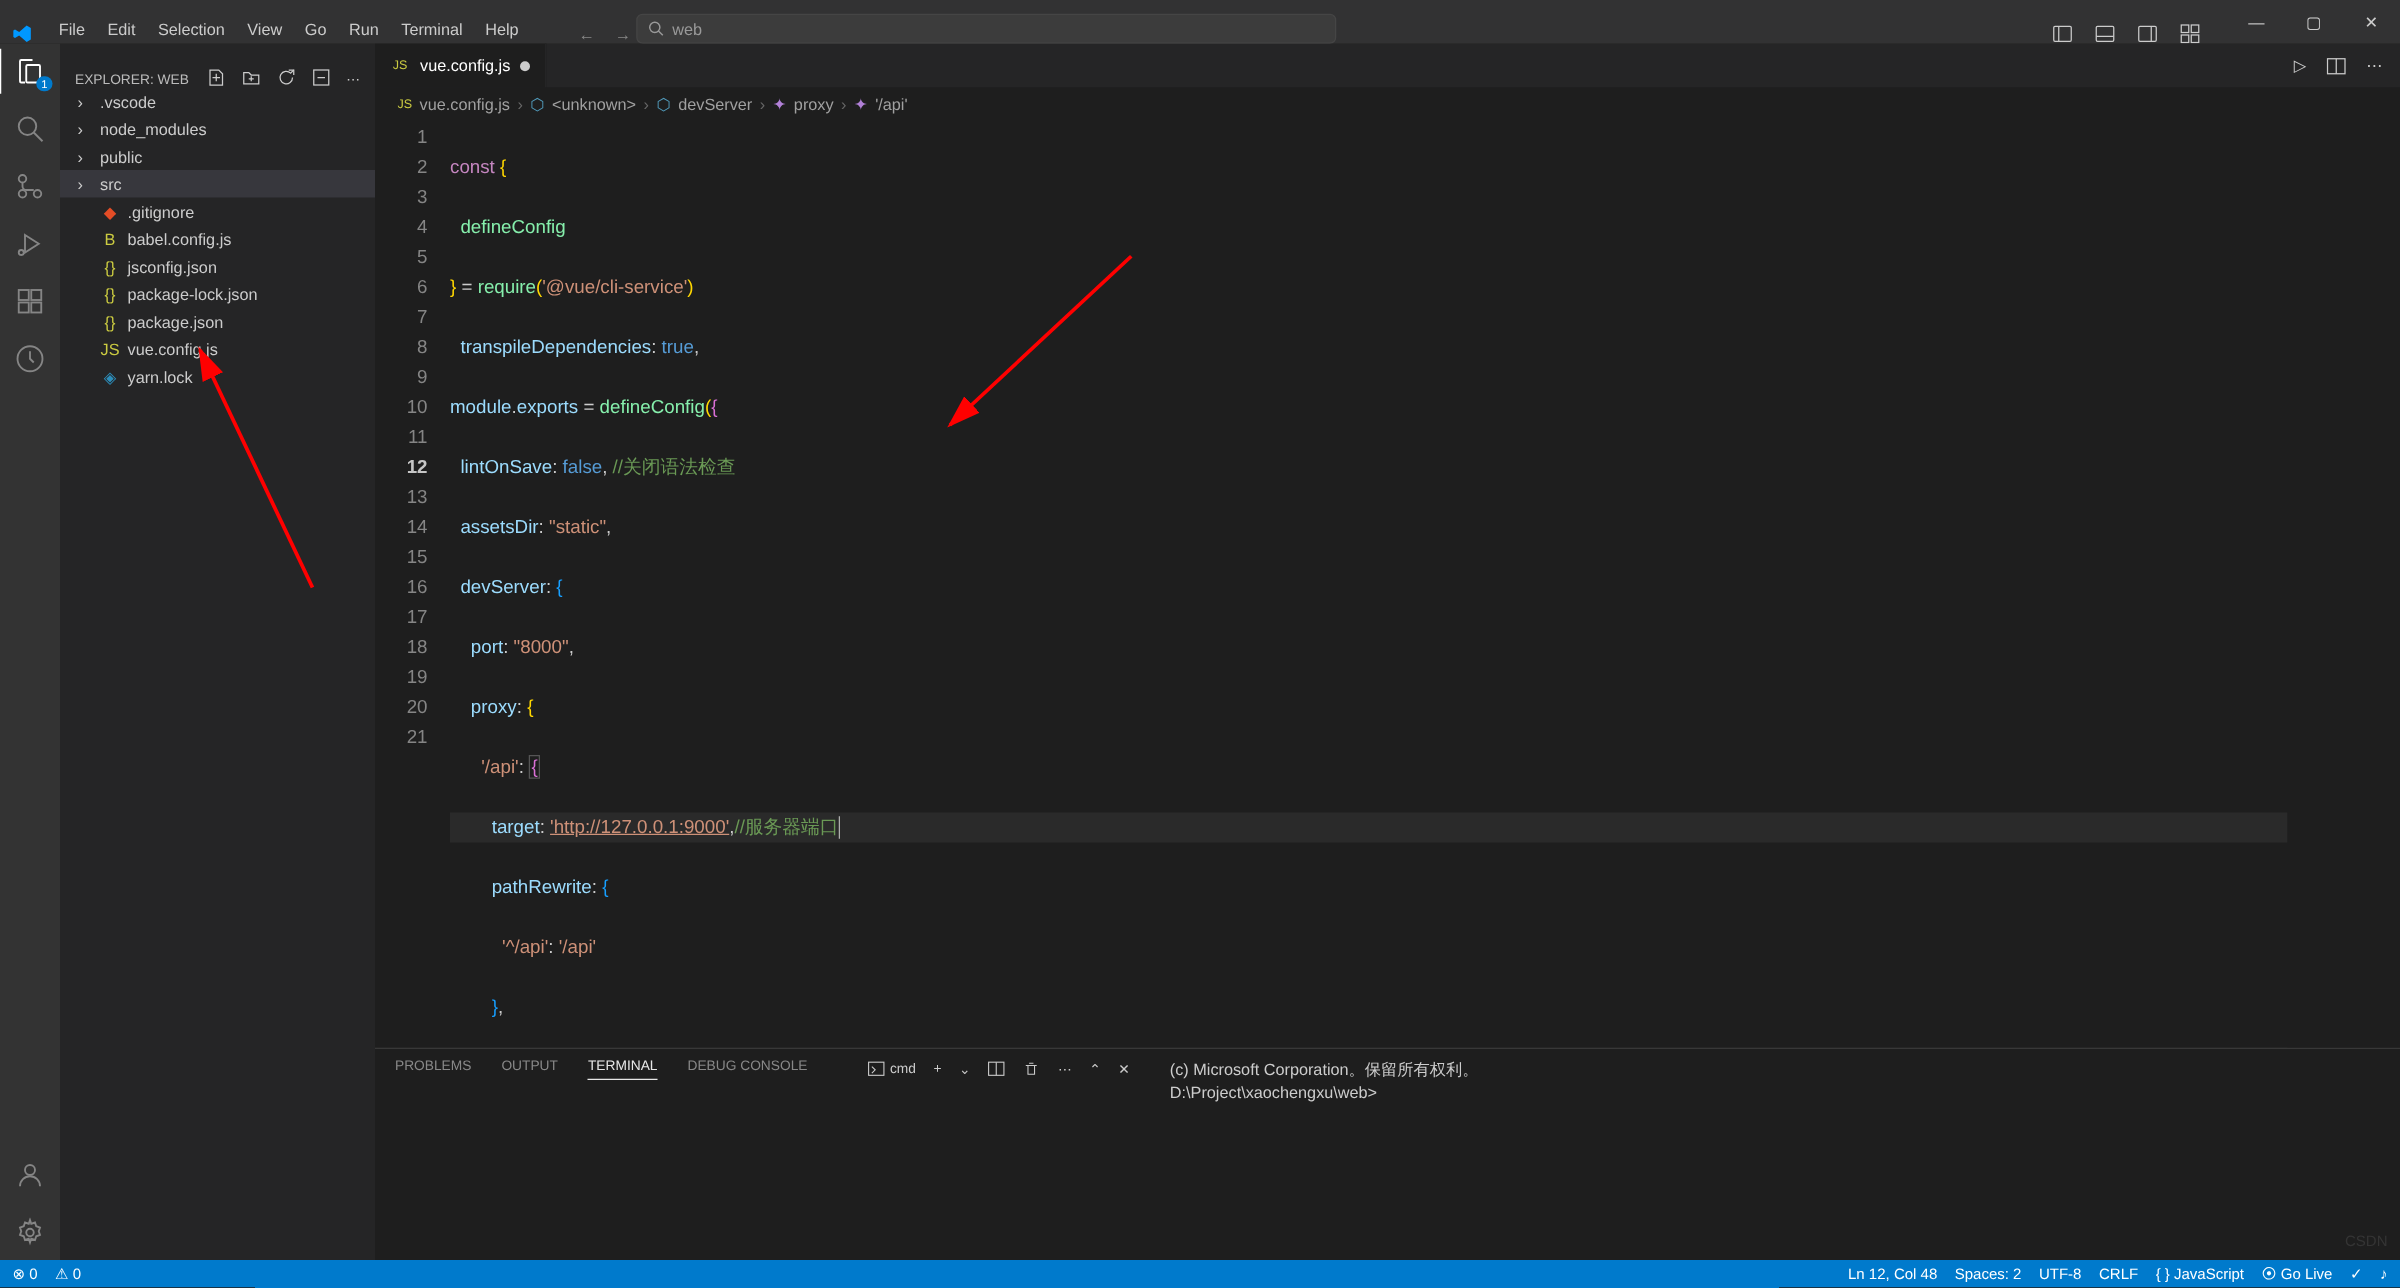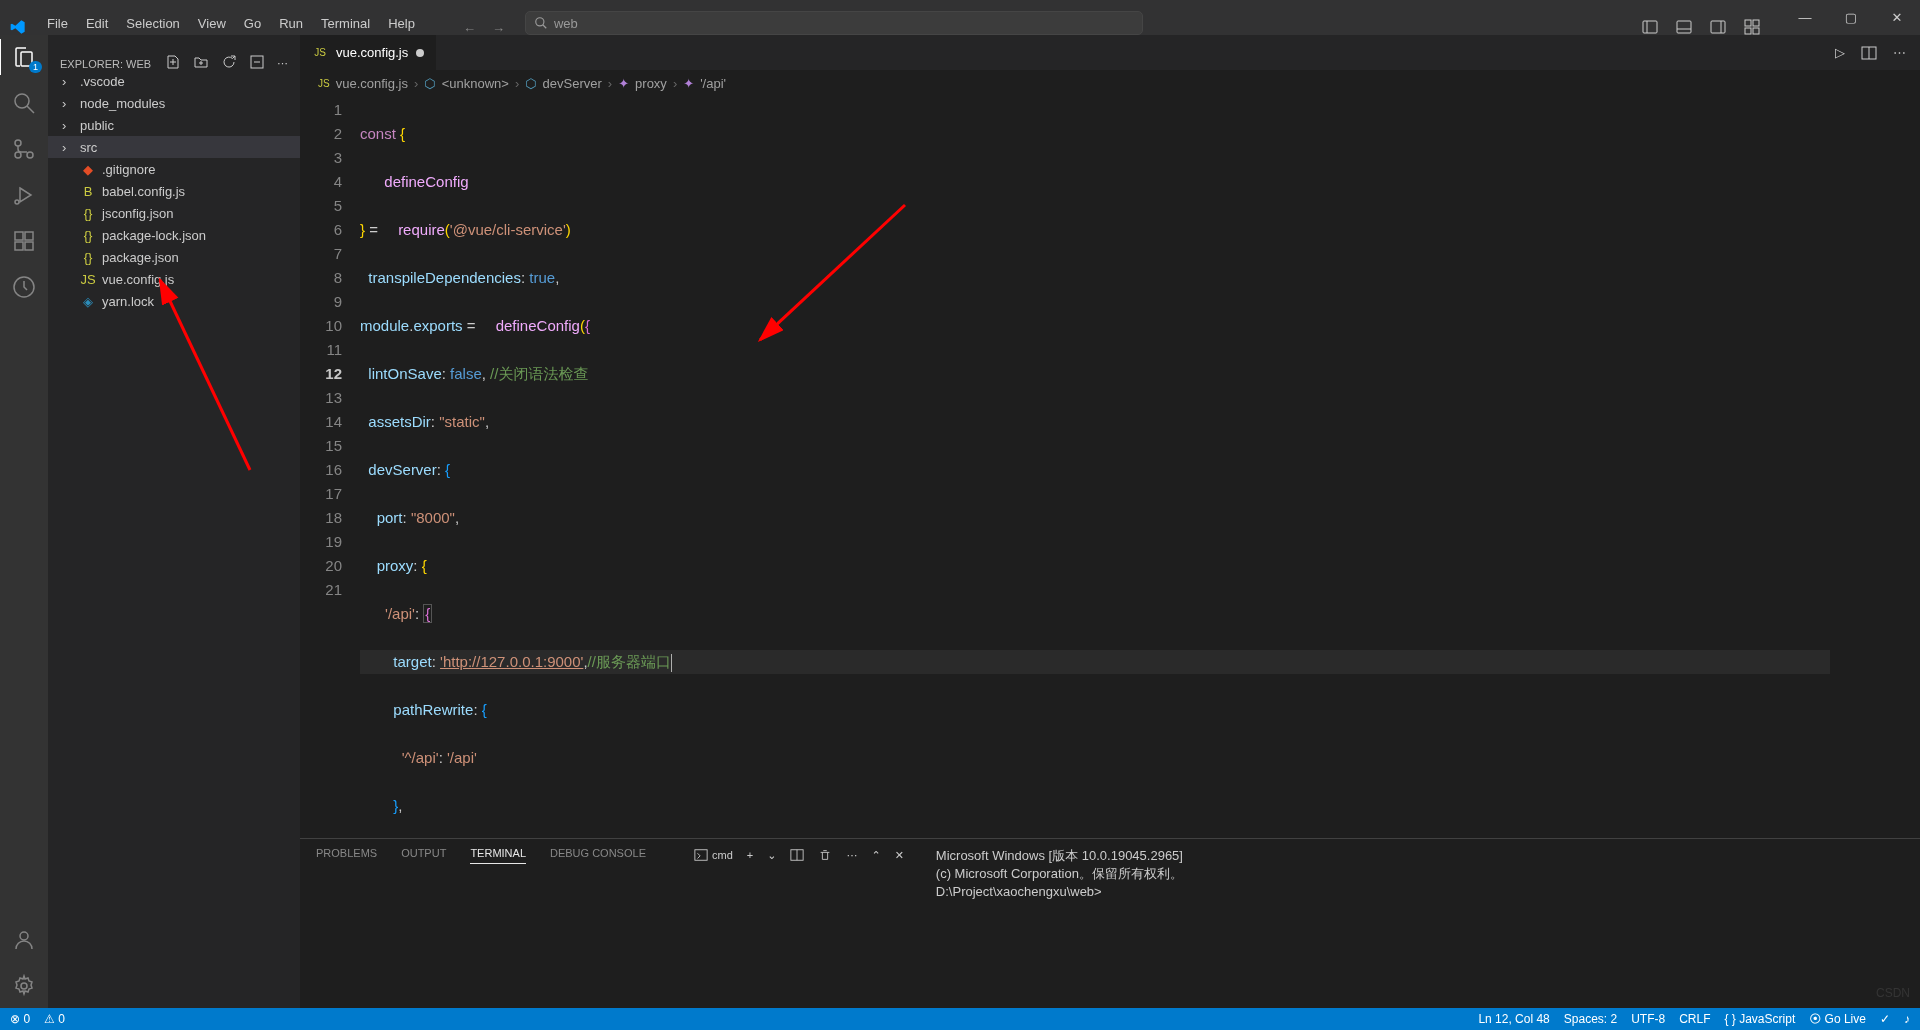--- a/index.html
+++ b/index.html
@@ -2,21 +2,21 @@
 <html><head>
 <meta charset="utf-8">
 <style>
 * { margin:0; padding:0; box-sizing:border-box; font-family:"Segoe UI",sans-serif; }
 body { background:#1e1e1e; color:#ccc; width:1920px; height:1030px; overflow:hidden; font-size:13px; position:relative; }
 .titlebar { height:35px; background:#323233; display:flex; align-items:flex-end; }
 .titlebar .logo { width:35px; display:flex; align-items:center; justify-content:center; }
 .menu { display:flex; gap:2px; padding-left:4px; }
 .menu span { padding:4px 8px; cursor:pointer; }
 .nav-arrows { display:flex; gap:16px; margin-left:40px; color:#888; }
-.search-box { margin-left:20px; height:24px; width:618px; background:#3c3c3c; border:1px solid #454545; border-radius:5px; display:flex; align-items:center; padding:0 8px; color:#999; gap:6px; }
+.search-box { margin-left:4px; height:24px; width:560px; background:#3c3c3c; border:1px solid #454545; border-radius:5px; display:flex; align-items:center; padding:0 8px; color:#999; gap:6px; }
 .title-spacer { flex:1; }
 .title-icons { display:flex; gap:18px; padding-right:12px; color:#ccc; align-items:center; }
 .win-ctrl { display:flex; margin-left:10px; }
 .win-ctrl span { width:46px; height:35px; display:flex; align-items:center; justify-content:center; }
 
 .main { display:flex; height:calc(100% - 35px - 22px); }
 .activitybar { width:48px; background:#333333; display:flex; flex-direction:column; align-items:center; padding-top:10px; gap:22px; position:relative; }
 .activitybar .ab-item { color:#858585; cursor:pointer; position:relative; }
 .activitybar .ab-item.active { color:#fff; }
 .activitybar .ab-item.active::before { content:''; position:absolute; left:-13px; top:-6px; width:2px; height:36px; background:#fff; }
@@ -39,21 +39,21 @@
 .tab .dot { width:8px; height:8px; border-radius:50%; background:#ccc; }
 .tabbar .tsp { flex:1; }
 .tabactions { display:flex; align-items:center; gap:16px; padding-right:14px; color:#ccc; }
 .breadcrumb { height:26px; display:flex; align-items:center; padding:0 18px; color:#a0a0a0; font-size:13px; gap:6px; background:#1e1e1e; }
 .breadcrumb .sep { color:#666; }
 .editor { flex:1; display:flex; overflow:hidden; background:#1e1e1e; position:relative; }
 .gutter { width:60px; text-align:right; padding-right:18px; color:#858585; font-family:Consolas,monospace; font-size:15px; line-height:24px; padding-top:2px; }
 .code { flex:1; font-family:Consolas,monospace; font-size:15px; line-height:24px; white-space:pre; padding-top:2px; }
 .code .cl { height:24px; }
 .code .cl.hl { background:#2a2a2a; }
-.k { color:#c586c0; } .fn { color:#f0abfc;margin-left:16px; } .id { color:#9cdcfe; }
+.k { color:#c586c0; } .fn { color:#86efac; } .id { color:#9cdcfe; }
 .p { color:#cccccc; } .s { color:#ce9178; } .b { color:#569cd6; }
 .c { color:#6a9955; } .br { color:#ffd700; } .br2 { color:#da70d6; } .br3 { color:#179fff; }
 .cursor { display:inline-block; width:1px; height:18px; background:#aeafad; vertical-align:middle; }
 .minimap { width:90px; background:#1e1e1e; }
 
 .panel { height:170px; border-top:1px solid #414141; background:#1e1e1e; display:flex; }
 .panel-tabs { height:32px; display:flex; align-items:center; padding:0 16px; gap:24px; font-size:11px; color:#888; }
 .panel-tabs .pt { cursor:pointer; padding-bottom:4px; }
 .panel-tabs .pt.active { color:#e7e7e7; border-bottom:1px solid #e7e7e7; }
 .panel-tabs .psp { flex:1; }
@@ -395,21 +395,20 @@
               <svg width="14" height="14" viewBox="0 0 16 16" fill="none" stroke="#ccc">
                 <path d="M3 5h10M6 3h4M5 5v8h6V5"></path>
               </svg>
             </span>
           <span>⋯</span>
           <span>⌃</span>
           <span>✕</span>
         </span>
       </div>
       <div class="term-body">
-        <div>Microsoft Windows [版本 10.0.19045.2965]</div>
         <div>(c) Microsoft Corporation。保留所有权利。</div>
         <div></div>
         <div>D:\Project\xaochengxu\web&gt;</div>
       </div>
     </div>
   </div>
 </div>
 
 <div class="statusbar">
   <span class="sbi">⊗ 0</span>

